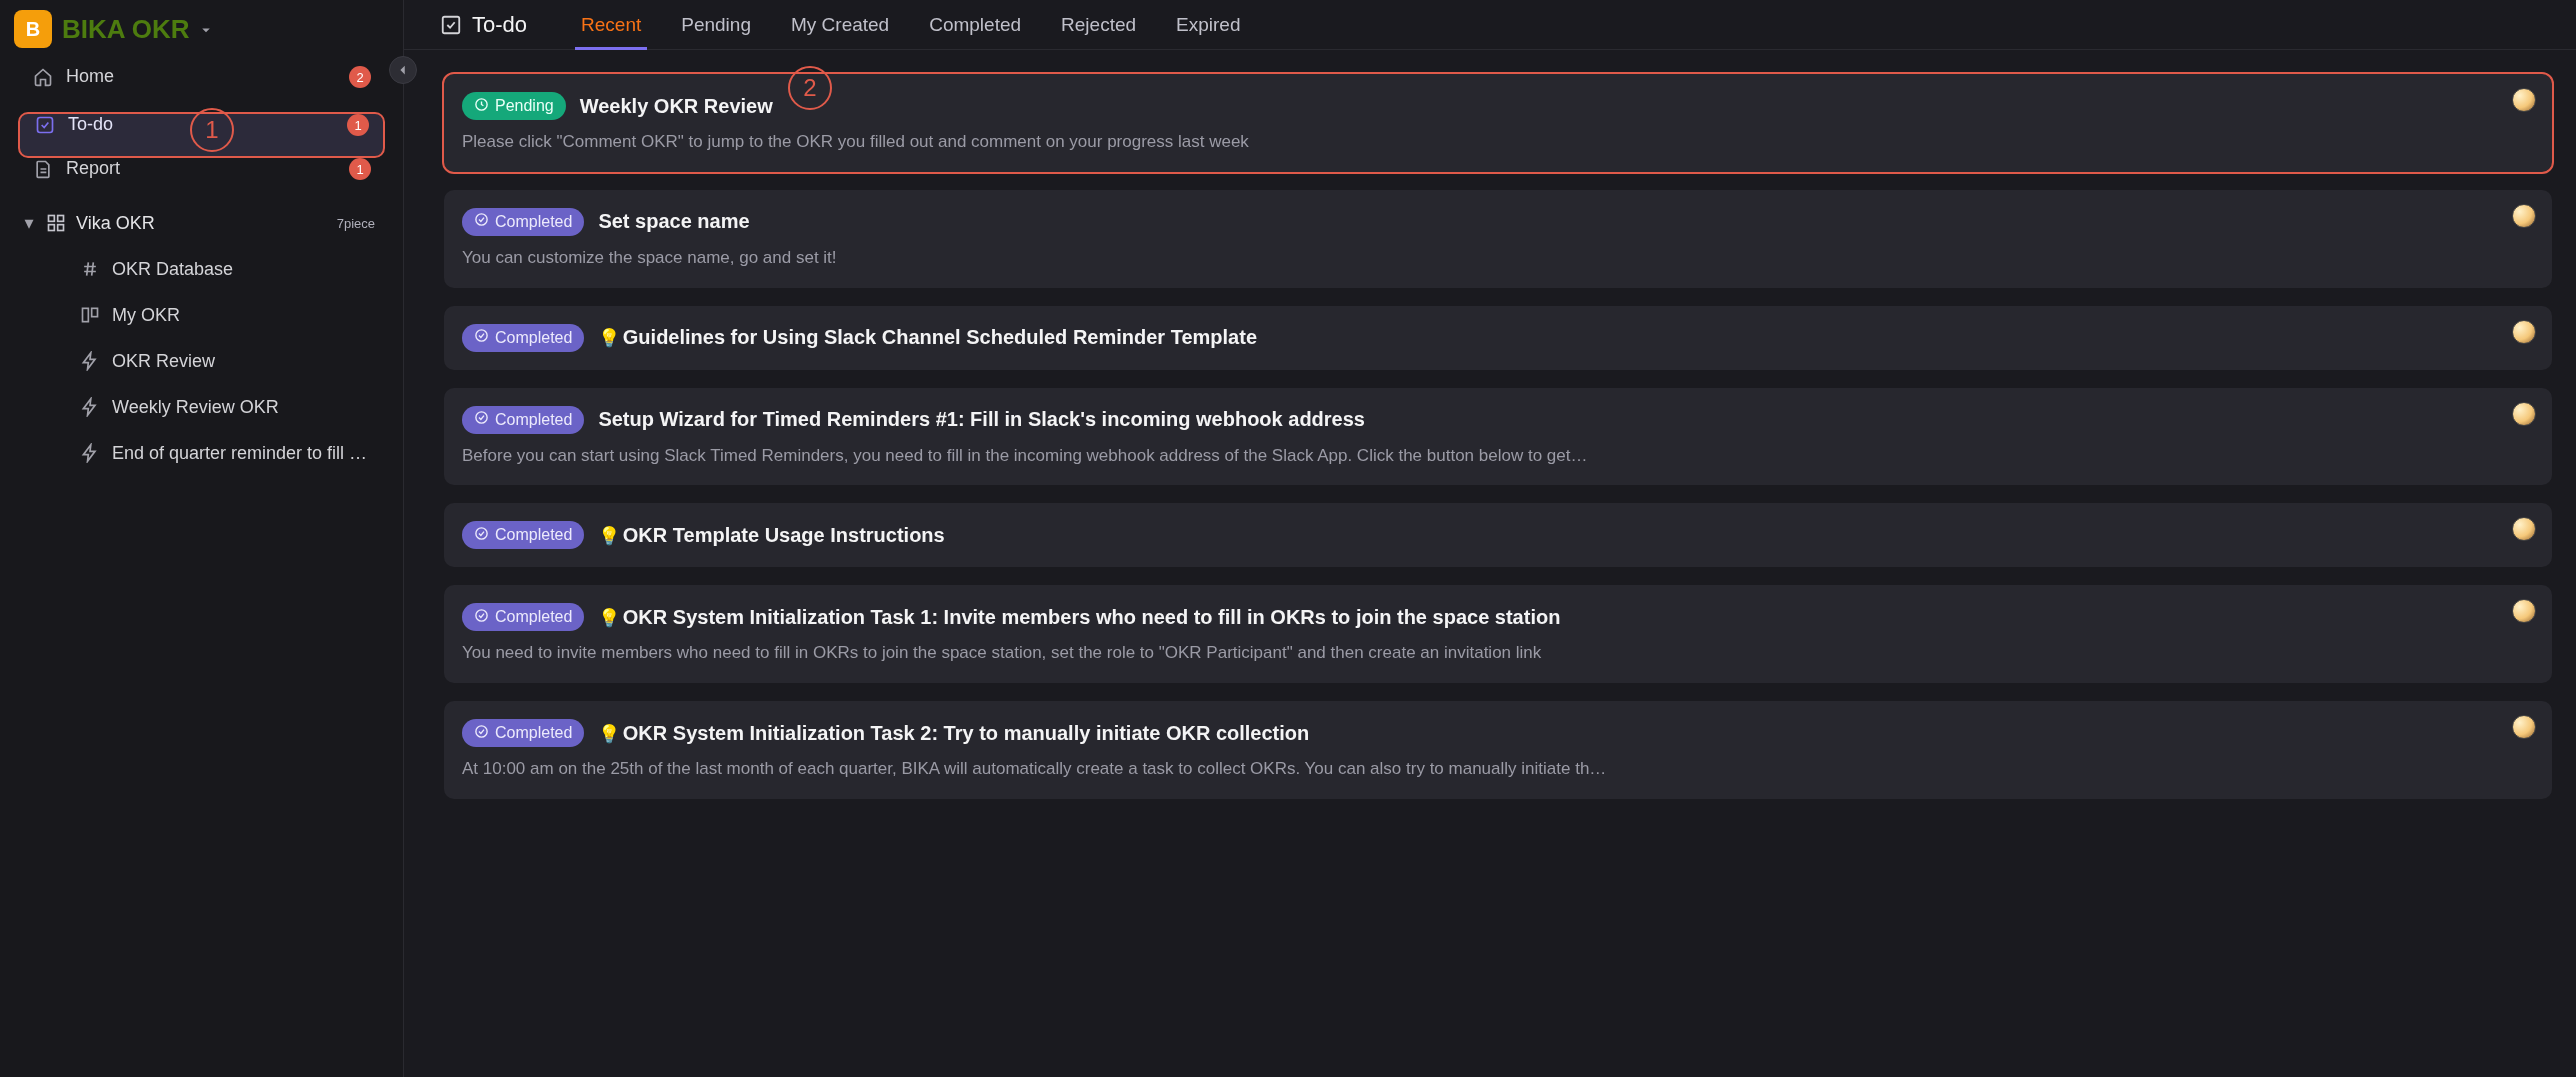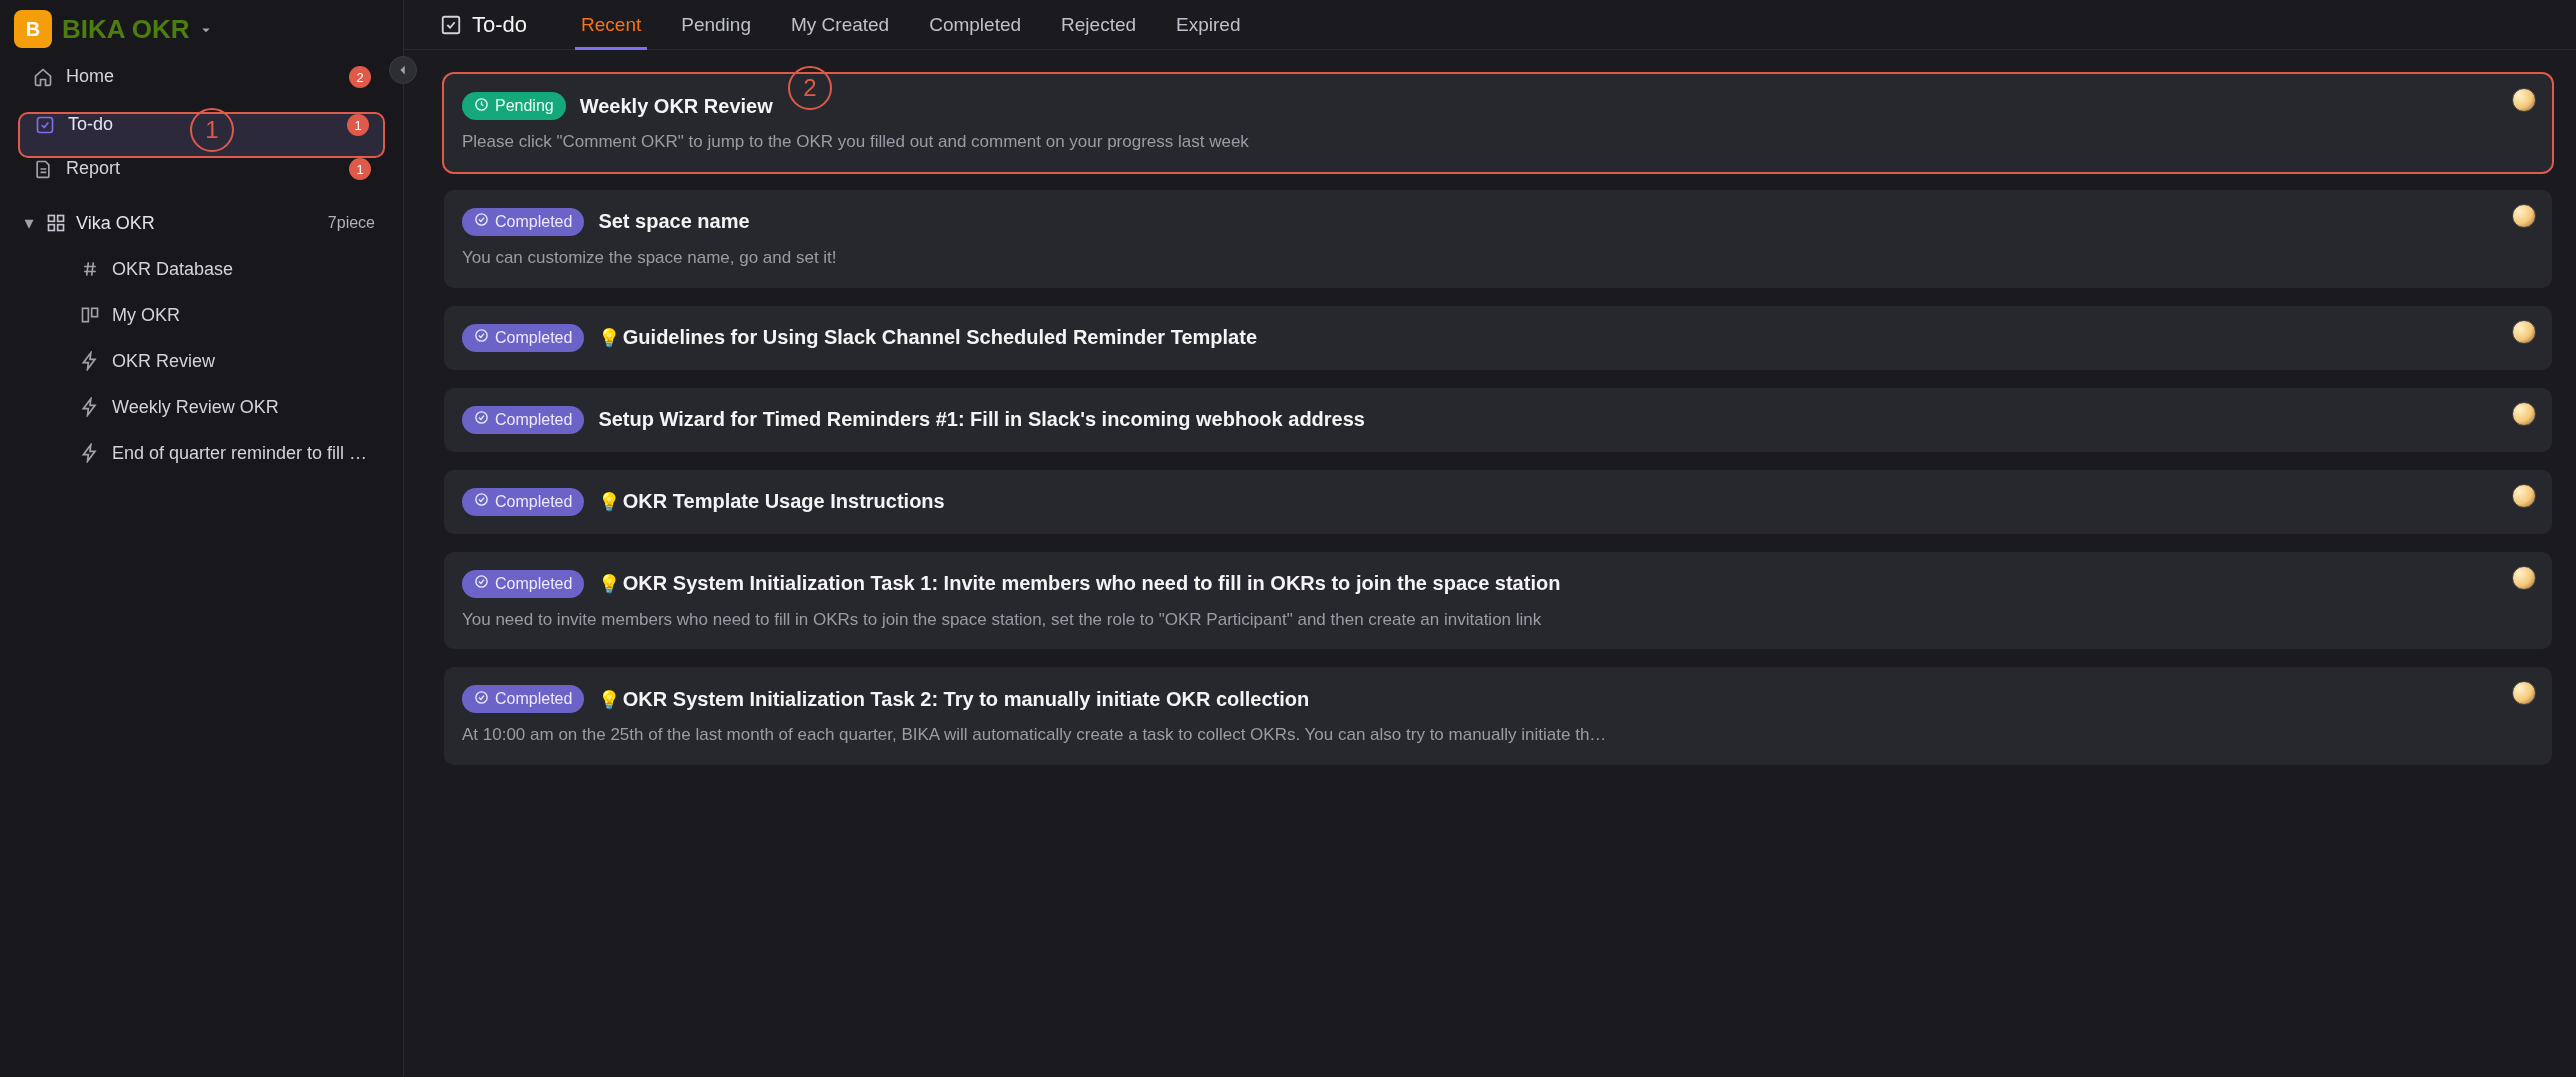--- a/index.html
+++ b/index.html
@@ -71,21 +71,21 @@
     padding: 24px 22px 8px 22px;
     color: #8b8b94; font-size: 17px;
   }
   .resource-header {
     display:flex; align-items:center; gap:10px;
     padding: 8px 22px; font-size:18px; color:#e4e4e7;
   }
   .tri { width: 14px; text-align:center; color:#a1a1aa; }
   .grid-ico { width:20px;height:20px; }
   .grid-ico svg{ stroke:#c4c4cc; fill:none; stroke-width:2;}
-  .piece { margin-left:auto; color:#b0b0bb; font-size:16px; padding-right:6px; }
+  .piece { margin-left:auto; color:#b0b0bb; font-size:13px; padding-right:6px; }
 
   .tree { padding: 4px 8px; }
   .tree-item {
     display:flex; align-items:center; gap:12px;
     height:46px; padding: 0 22px 0 72px;
     font-size:18px; color:#d4d4d8; cursor:pointer;
     white-space:nowrap; overflow:hidden; text-overflow:ellipsis;
   }
   .tree-item .tico { width:20px; height:20px; flex-shrink:0;
     display:flex;align-items:center;justify-content:center; }
@@ -347,20 +347,21 @@
           <div class="card-head">
             <span class="status-pill pill-completed">
               <span><svg viewBox="0 0 24 24" width="15" height="15">
                   <circle cx="12" cy="12" r="9"></circle>
                   <path d="M8 12l3 3 5-6"></path>
                 </svg></span>
               <span>Completed</span>
             </span>
             <span class="card-title"><span>Setup Wizard for Timed Reminders #1: Fill in Slack's incoming webhook address</span></span>
           </div>
+          <div class="card-desc">Before you can start using Slack Timed Reminders, you need to fill in the incoming webhook address of the Slack App. Click the button below to get…</div>
           <div class="avatar"></div>
         </div>
         <div class="card">
           <div class="card-head">
             <span class="status-pill pill-completed">
               <span><svg viewBox="0 0 24 24" width="15" height="15">
                   <circle cx="12" cy="12" r="9"></circle>
                   <path d="M8 12l3 3 5-6"></path>
                 </svg></span>
               <span>Completed</span>

